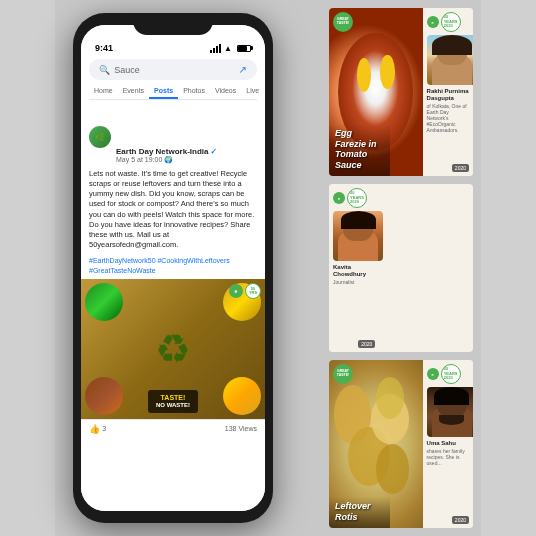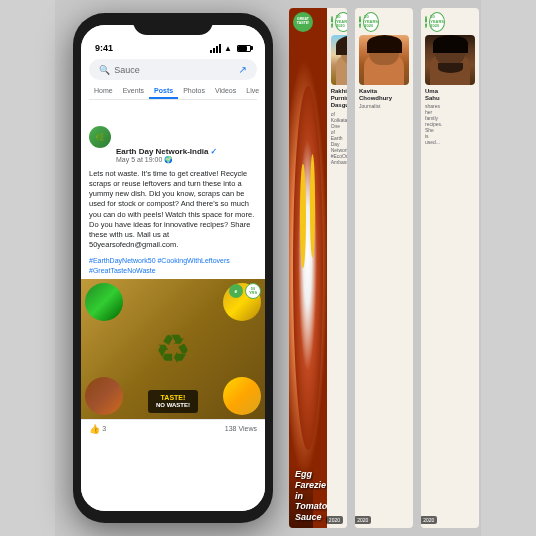--- a/index.html
+++ b/index.html
@@ -340,23 +340,24 @@
     }
 
     .reaction-icon {
       font-size: 9px;
     }
 
     
     .cards-column {
       flex: 1;
       display: flex;
-      flex-direction: row;
+      flex-direction: column;
       gap: 8px;
       height: 520px;
+      margin-left: 40px;
     }
 
     .recipe-card {
       flex: 1;
       background: #f5f0e8;
       border-radius: 4px;
       overflow: hidden;
       position: relative;
       display: flex;
     }
@@ -736,20 +737,35 @@
             </div>
           </div>
         </div>
         <div class="card-person-name">Kavita Chowdhury</div>
         <div class="card-person-role">Journalist</div>
         <div class="year-tag">2020</div>
       </div>
     </div>
 
     <div class="recipe-card">
+      <div class="recipe-card-image">
+        <div class="card3-food">
+          <div style="position:absolute;top:15%;left:5%;width:40%;height:35%;background:#d4a843;border-radius:50%;opacity:0.9;"></div>
+          <div style="position:absolute;top:40%;left:20%;width:45%;height:35%;background:#c8a030;border-radius:50%;opacity:0.85;"></div>
+          <div style="position:absolute;top:20%;left:45%;width:40%;height:30%;background:#e8c870;border-radius:50%;opacity:0.9;"></div>
+          <div style="position:absolute;top:50%;left:50%;width:35%;height:30%;background:#b89020;border-radius:50%;opacity:0.8;"></div>
+          <div style="position:absolute;top:10%;left:50%;width:30%;height:25%;background:#d4b840;border-radius:50%;opacity:0.7;"></div>
+        </div>
+        <div class="card-title-overlay">
+          <div class="card-recipe-name">Leftover Rotis</div>
+        </div>
+        <div class="great-taste-corner">
+          <span>GREAT<br>TASTE!</span>
+        </div>
+      </div>
       <div class="recipe-card-info">
         <div class="card-logos">
           <div class="earthday-logo">e</div>
           <div class="fifty-years-badge">50<br>YEARS<br>2020</div>
         </div>
         <div class="card-person-photo">
           <div class="person3-bg person-face">
             <div style="position:relative;width:100%;height:100%;">
               <div style="position:absolute;bottom:0;left:10%;width:80%;height:65%;background:#7a4a28;border-radius:40% 40% 0 0;"></div>
               <div style="position:absolute;top:5%;left:20%;width:60%;height:55%;background:#5c3820;border-radius:50% 50% 40% 40%;"></div>

